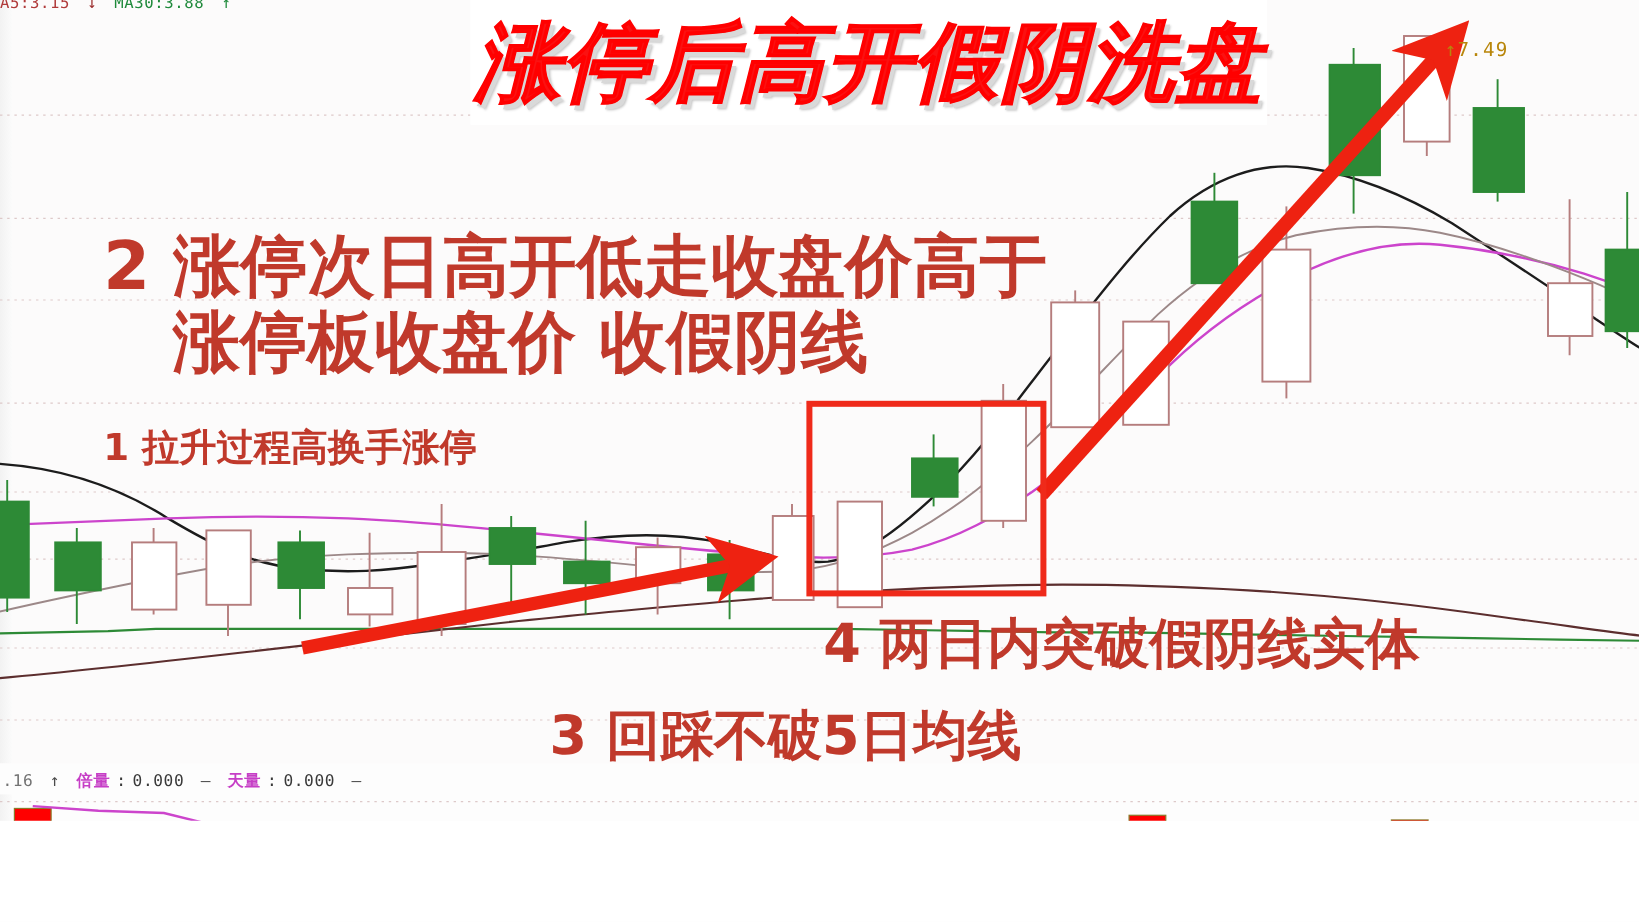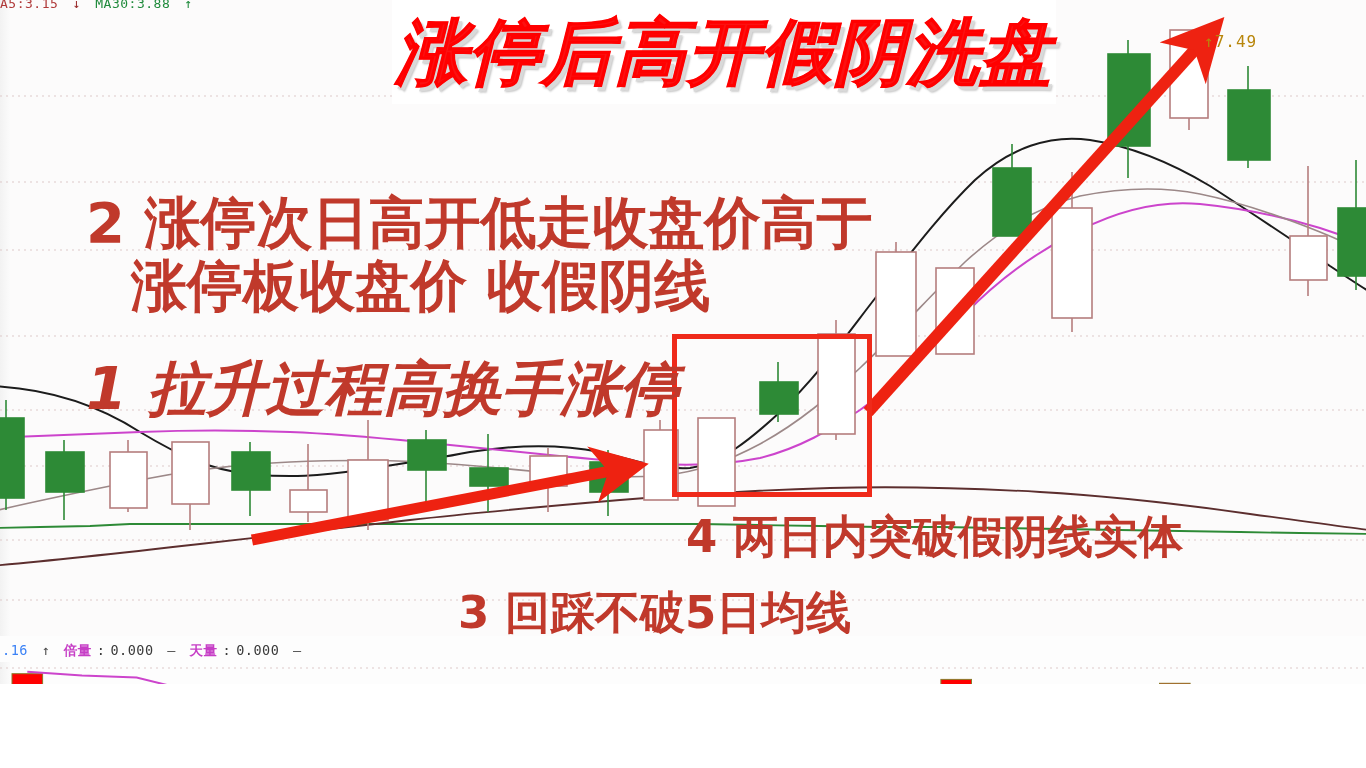--- a/index.html
+++ b/index.html
@@ -31,21 +31,21 @@
   .q-ma5{color:#b03a3a;}
   .q-arrow-dn{color:#9b2d2d;}
   .q-ma30{color:#1f8a3b;}
   .q-arrow-up{color:#1f8a3b;}
 
   
   #vol-header-text{position:absolute;left:2px;top:642px;height:18px;white-space:nowrap;
      font-family:"DejaVu Sans Mono","Liberation Mono",monospace;font-size:13.5px;
      letter-spacing:.5px;z-index:30;}
   #vol-header-text span{margin-right:5px;}
-  .v-num{color:#3b82f6;}
+  .v-num{color:#737373;}
   .v-arrow{color:#4a4a4a;}
   .v-label{color:#c63ec6;font-weight:bold;}
   .v-val{color:#3a3a3a;}
   .v-dash{color:#555;}
 
   
   #title-banner{position:absolute;left:392px;top:0px;width:664px;height:104px;
      background:#ffffff;z-index:40;display:flex;align-items:center;justify-content:center;font-style:italic;}
   #title-text{
      font-family:"DejaVu Sans","Liberation Sans",sans-serif;
@@ -53,22 +53,22 @@
      letter-spacing:1px;white-space:nowrap;
      text-shadow:3px 4px 0 #d9d9d9, 4px 5px 2px #c8c8c8;
      -webkit-text-stroke:1px #ff0000;
   }
 
   
   .anno{position:absolute;z-index:35;color:#c0392b;white-space:nowrap;
      font-family:"DejaVu Sans","Liberation Sans",sans-serif;
      font-weight:600;line-height:1.12;}
   #anno-2{left:86px;top:192px;font-size:56px;}
-  #anno-2 .l2{display:block;margin-left:45px;}
-  #anno-1{left:86px;top:356px;font-size:59px;font-style:italic;}
+  #anno-2 .l2{display:block;margin-left:58px;}
+  #anno-1{left:86px;top:356px;font-size:31px;}
   #anno-4{left:686px;top:512px;font-size:45px;}
   #anno-3{left:458px;top:588px;font-size:45px;}
 
   
   #hl-rect{position:absolute;left:672px;top:334px;width:200px;height:163px;
      border:5px solid #ef2a1a;box-sizing:border-box;z-index:26;background:transparent;}
 
   
   #price-tag{position:absolute;left:1204px;top:32px;z-index:36;
      font-family:"DejaVu Sans Mono","Liberation Mono",monospace;

